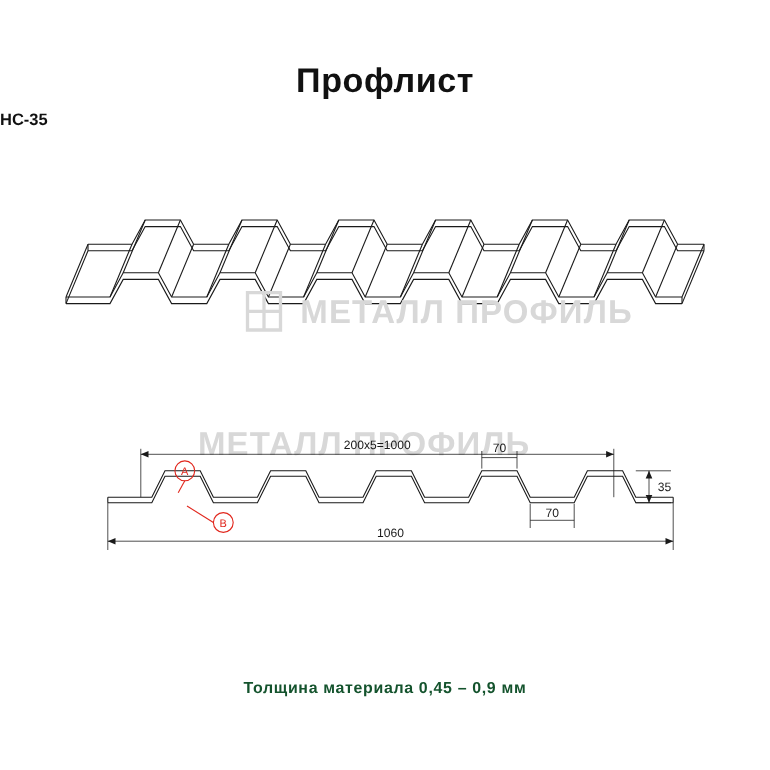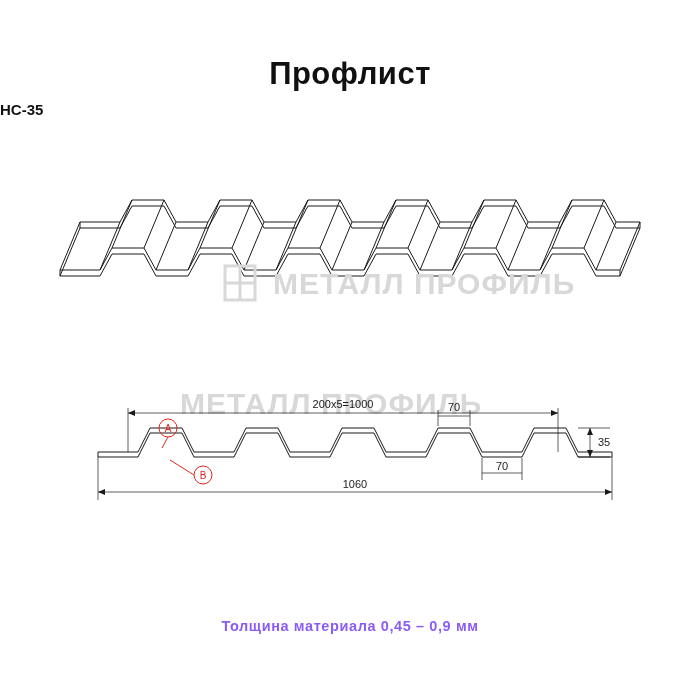--- a/index.html
+++ b/index.html
@@ -74,21 +74,21 @@
   }
   .footer {
     position: absolute;
     top: 618px;
     left: 0;
     width: 700px;
     text-align: center;
     font-size: 14.5px;
     font-weight: bold;
     letter-spacing: 0.6px;
-    color: #8b5cf6;
+    color: #14532d;
   }
   svg { display: block; overflow: visible; }
   .ln { fill: none; stroke: #1a1a1a; stroke-width: 1; }
   .dim { fill: none; stroke: #1a1a1a; stroke-width: 0.7; }
   .red { fill: none; stroke: #e1261c; stroke-width: 1; }
   .red-t { fill: #e1261c; font-size: 10px; font-family: "Liberation Sans", sans-serif; }
   .dt { fill: #1a1a1a; font-size: 11px; font-family: "Liberation Sans", sans-serif; }
   .wm-t {
     fill: #d8d8d8;
     font-size: 30px;

